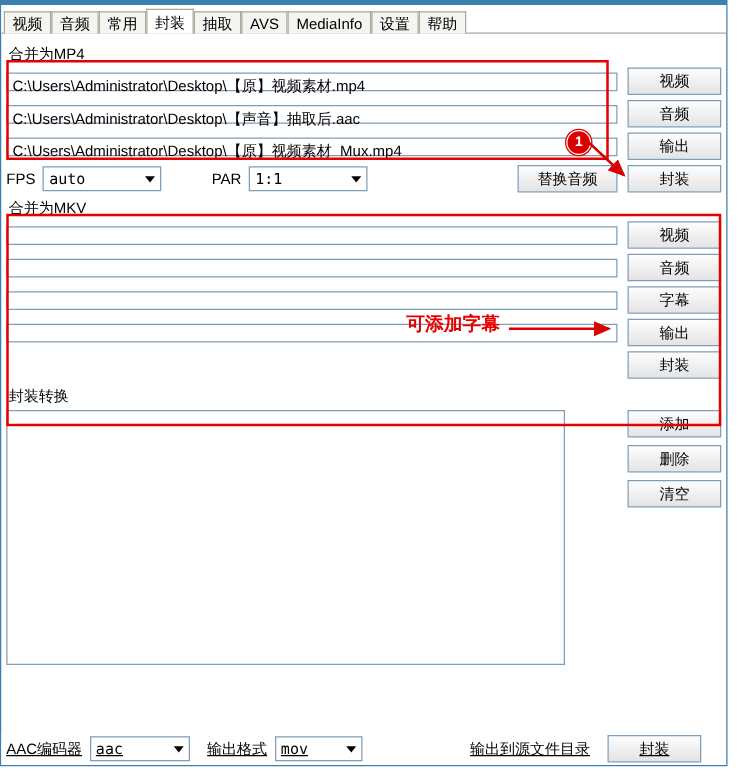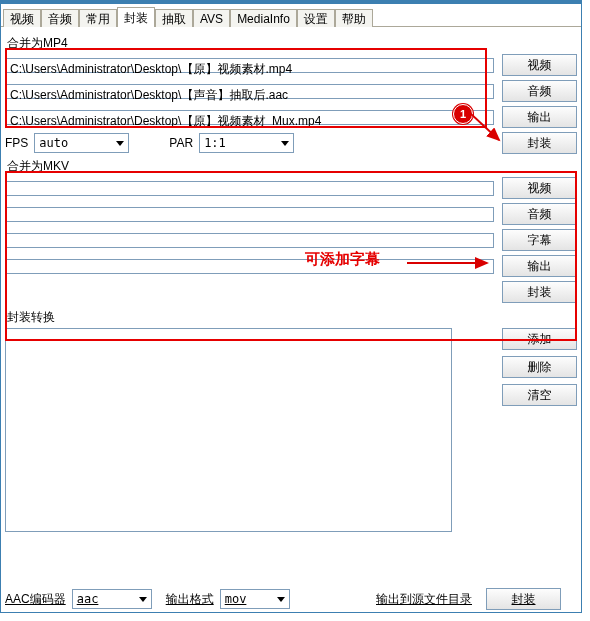--- a/index.html
+++ b/index.html
@@ -152,20 +152,21 @@
       <div class="select" style="width:95px;">
         <span>auto</span>
           <span class="arrow"></span>
       </div>
       <span class="lbl" style="margin:0 6px 0 40px;">PAR</span>
       <div class="select" style="width:95px;">
         <span>1:1</span>
           <span class="arrow"></span>
       </div>
       <div style="flex:1"></div>
+      <div class="btn btn-wide">替换音频</div>
       <div class="btn">封装</div>
     </div>
 
     <div class="section-label" style="margin-top:0;">合并为MKV</div>
     <div class="row">
       <div class="input-line"></div>
       <div class="btn">视频</div>
     </div>
     <div class="row">
       <div class="input-line"></div>
@@ -217,21 +218,21 @@
 
   <svg class="arrowline" style="left:470px;top:108px;width:40px;height:40px;">
     <defs>
         <marker id="ah1" markerWidth="8" markerHeight="8" refX="6" refY="3" orient="auto">
           <path d="M0,0 L7,3 L0,6 Z" fill="#d90000"></path>
         </marker>
       </defs>
     <line x1="0" y1="2" x2="28" y2="28" stroke="#d90000" stroke-width="2" marker-end="url(#ah1)"></line>
   </svg>
 
-  <div class="annot" style="left:304px;top:246px;">可添加字幕</div>
+  <div class="annot" style="left:324px;top:246px;">可添加字幕</div>
   <svg class="arrowline" style="left:406px;top:252px;width:86px;height:14px;">
     <defs>
         <marker id="ah2" markerWidth="8" markerHeight="8" refX="6" refY="3" orient="auto">
           <path d="M0,0 L7,3 L0,6 Z" fill="#d90000"></path>
         </marker>
       </defs>
     <line x1="0" y1="7" x2="80" y2="7" stroke="#d90000" stroke-width="2" marker-end="url(#ah2)"></line>
   </svg>
 
 </div>

